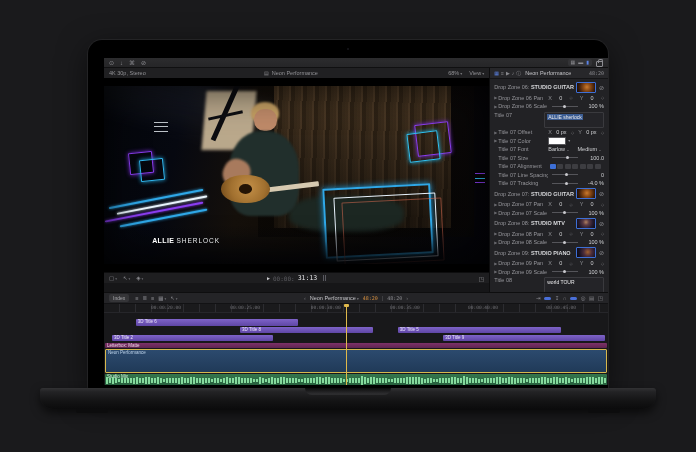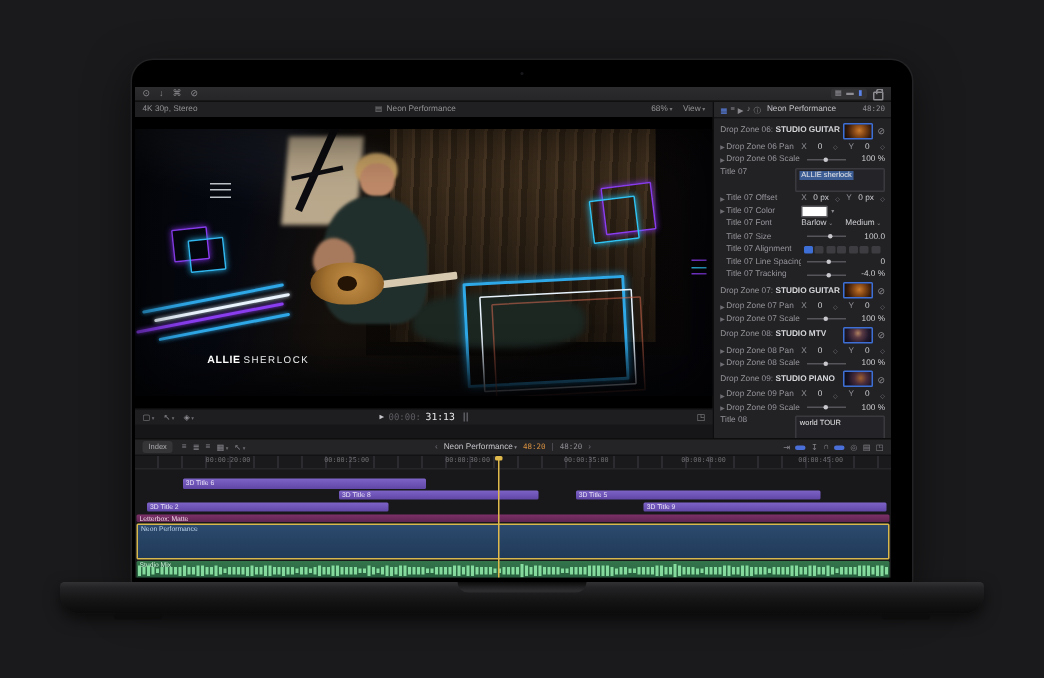--- a/index.html
+++ b/index.html
@@ -12,21 +12,21 @@
   .camera-dot{position:absolute;left:50%;top:8px;width:2px;height:2px;margin-left:-1px;border-radius:50%;background:#17171c;}
   .base{position:absolute;left:40px;top:388px;width:616px;height:21px;border-radius:3px 3px 13px 13px;
     background:linear-gradient(180deg,#323234 0%,#232325 18%,#141415 60%,#0b0b0c 100%);
     box-shadow:0 4px 10px rgba(0,0,0,.6);}
   .groove{position:absolute;left:50%;top:0;width:86px;height:7px;margin-left:-43px;border-radius:0 0 7px 7px;
     background:linear-gradient(180deg,#0c0c0d,#2c2c2e 80%);}
   .foot{position:absolute;top:409px;width:32px;height:4px;border-radius:2px;background:#0c0c0d;}
   .foot.l{left:76px}.foot.r{left:588px}
 
   
-  .fcp{position:absolute;left:2px;top:18px;width:504px;height:327px;background:#161618;overflow:hidden;
+  .fcp{position:absolute;left:16px;top:18px;width:504px;height:327px;background:#161618;overflow:hidden;
     font-size:6px;color:#9a9a9e;}
 
   
   .toolbar{position:relative;height:10px;background:linear-gradient(#2c2c2e,#262628);border-bottom:1px solid #101011;
     display:flex;align-items:center;padding:0 5px;box-sizing:border-box;}
   .tb-ic{color:#8d8d92;font-size:6px;line-height:10px;margin-right:6px;}
   .tb-right{margin-left:auto;display:flex;align-items:center;gap:4px;}
   .tb-seg{display:flex;gap:3px;background:#333336;border-radius:2px;padding:0 3px;height:7px;align-items:center;}
   .tb-seg .tb-ic{margin:0;font-size:5px;line-height:7px;}
   .tb-ic.blue{color:#5b83e8;}

